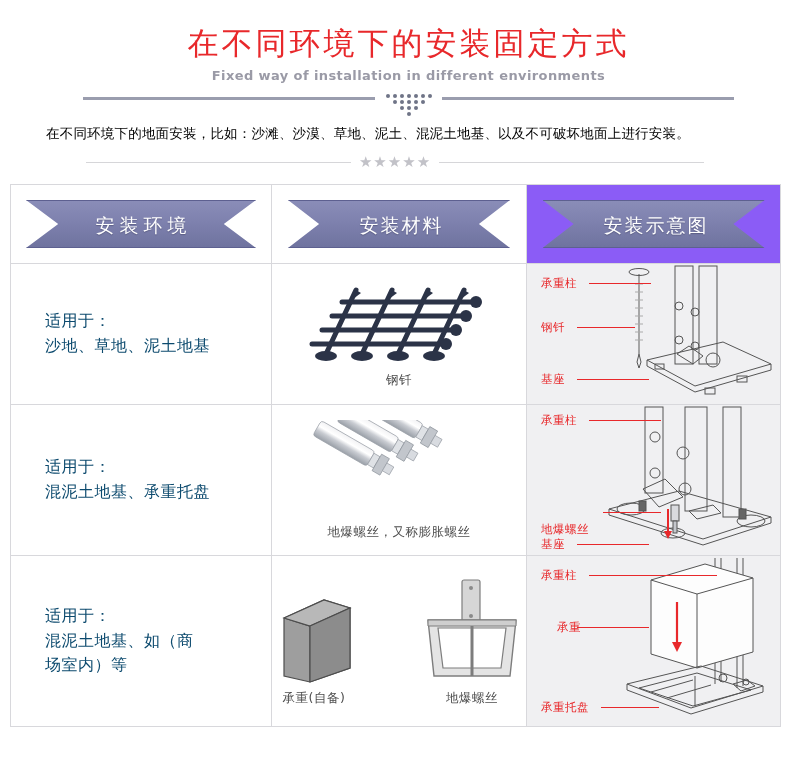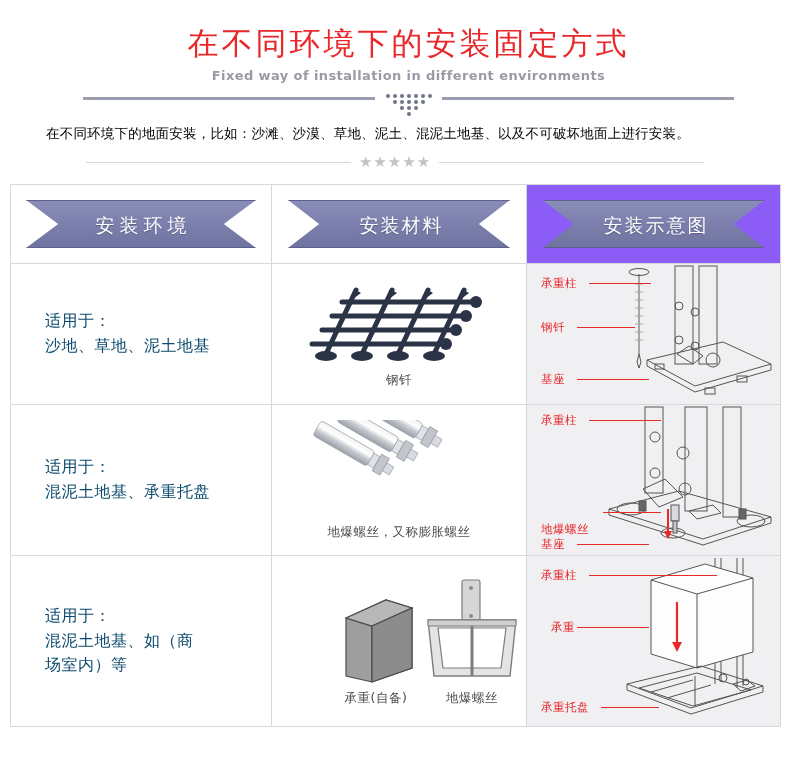--- a/index.html
+++ b/index.html
@@ -148,22 +148,23 @@
   
   .mat-cell { text-align: center; padding: 10px 0 8px 0; }
   .mat-caption {
     font-size: 12.5px;
     color: #4d4d4d;
     margin-top: 4px;
     letter-spacing: 0.5px;
   }
   .mat-dual {
     display: flex;
-    justify-content: flex-end;
+    justify-content: space-between;
     align-items: flex-end;
+    gap: 22px;
   }
   .mat-dual > div { text-align: center; }
   .diag-box { position: relative; width: 238px; height: 100%; }
   .lbl {
     position: absolute;
     color: #e8282b;
     font-size: 11.5px;
     letter-spacing: 0.5px;
     white-space: nowrap;
     line-height: 1;
@@ -465,21 +466,21 @@
             <path d="M168 120 L168 150"></path>
             <circle cx="196" cy="122" r="4"></circle>
             <circle cx="219" cy="126" r="3"></circle>
             <path d="M206 128 L220 124 L228 130 L214 135 Z"></path>
           </g>
           <path d="M150 46 l0 42" stroke="#e8282b" stroke-width="2.2" fill="none"></path>
           <path d="M150 96 l-5 -10 l10 0 z" fill="#e8282b"></path>
         </svg>
         <div class="lbl" style="left:14px; top:14px">承重柱</div>
         <div class="lead" style="left:62px; top:19px; width:128px"></div>
-        <div class="lbl" style="left:24px; top:66px">承重</div>
+        <div class="lbl" style="left:30px; top:66px">承重</div>
         <div class="lead" style="left:50px; top:71px; width:72px"></div>
         <div class="lbl" style="left:14px; top:146px">承重托盘</div>
         <div class="lead" style="left:74px; top:151px; width:58px"></div>
       </div>
     </td>
   </tr>
 </tbody>
   </table>
 
 </body></html>

